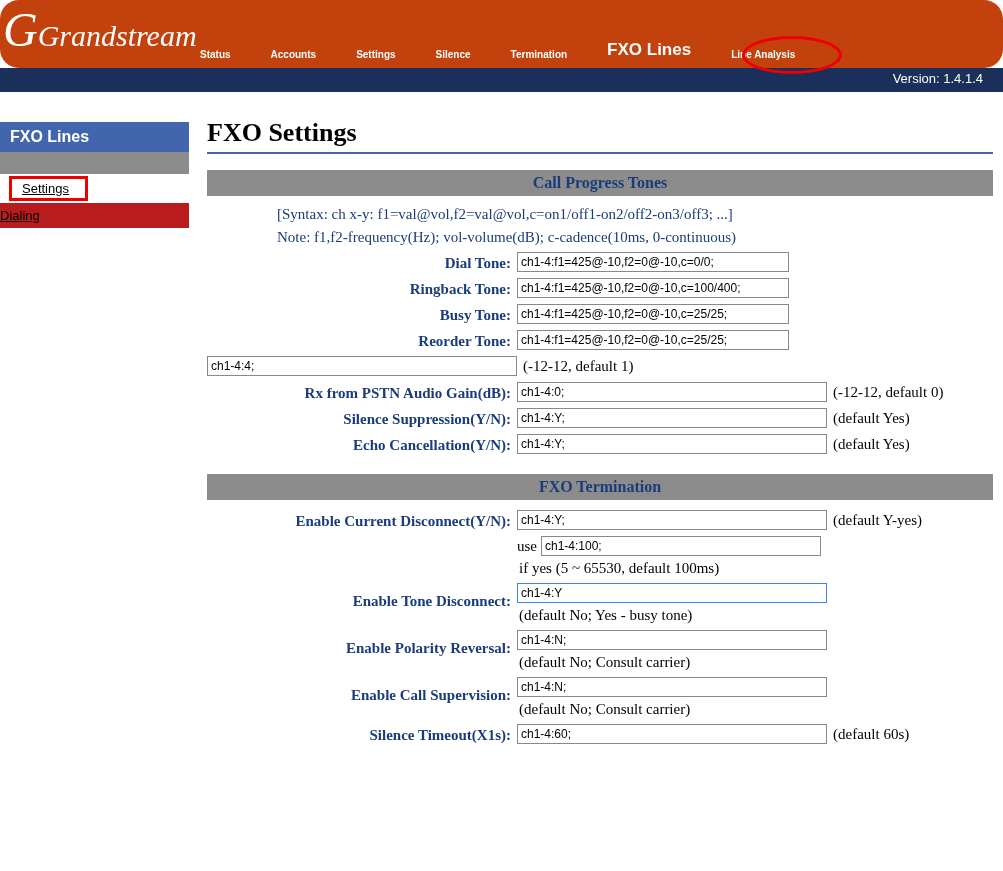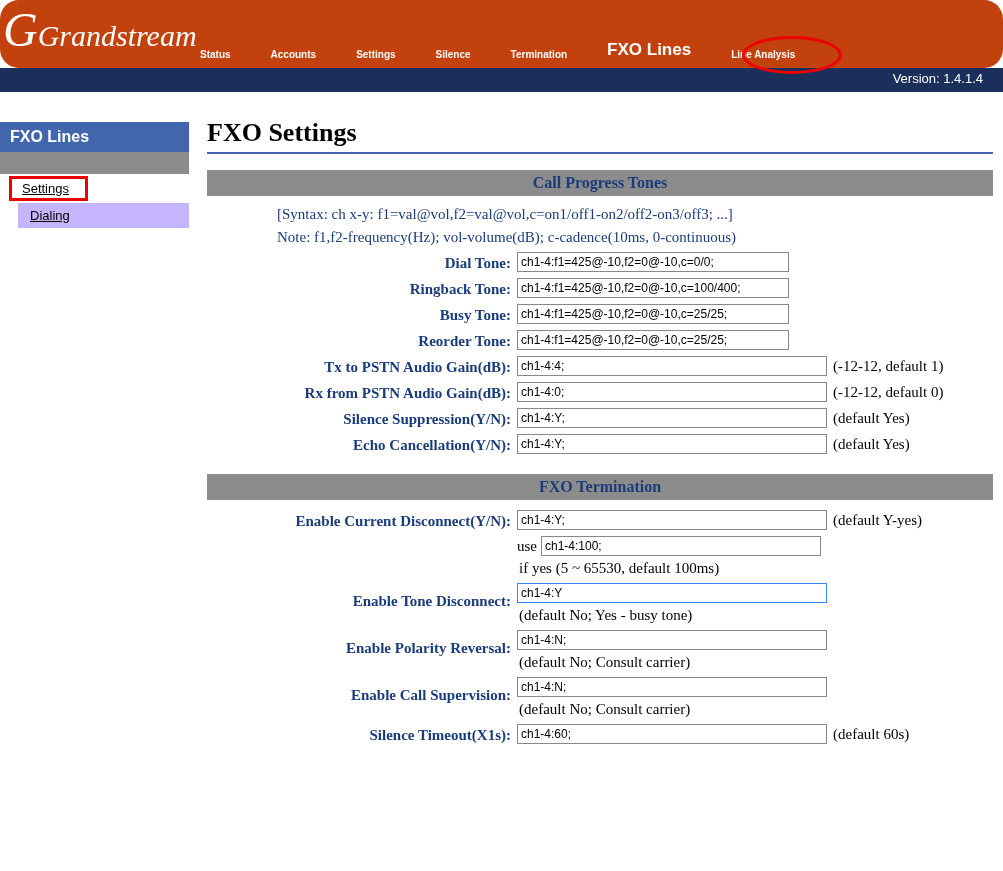--- a/index.html
+++ b/index.html
@@ -13,21 +13,21 @@
   .nav .active { font-size:17px; text-decoration:none; }
   .nav-ellipse { position:absolute; left:742px; top:36px; width:100px; height:38px; border:3px solid #e00; border-radius:50%; pointer-events:none;}
   
   .subbar { background:#1a2f5a; height:24px; color:#fff; text-align:right; padding:3px 20px 0 0; font-size:13px;}
   
   .content { display:flex; }
   
   .side { width:189px; padding-top:30px; }
   .side-head { background:#4166ae; color:#fff; font-weight:bold; font-size:16px; padding:6px 10px; }
   .side-gap { background:#8c8c8c; height:22px;}
-  .side-item { background:#c4b5fd; padding:5px 12px; font-size:13px;margin-left:18px;}
+  .side-item { background:#b91c1c; padding:5px 0; font-size:13px;}
   .side-item a { color:#000; text-decoration:underline; cursor:pointer;}
   .side-item.boxed { outline:3px solid #e00; outline-offset:-2px; display:inline-block; background:#fff; padding:4px 18px 4px 12px; margin:0; }
   .side-row-active { background:#fff; padding:3px 0 3px 10px;}
   
   .main { flex:1; padding:26px 10px 10px 18px; }
   .page-title { font-family:"Times New Roman",serif; font-size:26px; font-weight:bold; color:#000; padding-bottom:4px;}
   .title-rule { border-bottom:2px solid #4166ae; margin-bottom:14px;}
   
   .section-head { background:#8c8c8c; color:#1a3c7a; font-family:"Times New Roman",serif; font-weight:bold; font-size:16px; text-align:center; padding:4px 0; margin-top:20px; margin-bottom:10px;}
   .section-head.first { margin-top:16px;}
@@ -101,21 +101,20 @@
     </div>
     <div class="row">
       <div class="lbl">Reorder Tone:</div>
       <div class="fld">
           <input type="text" class="w-wide" value="ch1-4:f1=425@-10,f2=0@-10,c=25/25;" style="">
         </div>
     </div>
 
 
     <div class="row">
-      <div class="lbl">Tx to PSTN Audio Gain(dB):</div>
       <div class="fld">
         <input type="text" class="w-med" value="ch1-4:4;" style="">
         <span class="hint">(-12-12, default 1)</span>
       </div>
     </div>
     <div class="row">
       <div class="lbl">Rx from PSTN Audio Gain(dB):</div>
       <div class="fld">
         <input type="text" class="w-med" value="ch1-4:0;" style="">
         <span class="hint">(-12-12, default 0)</span>

